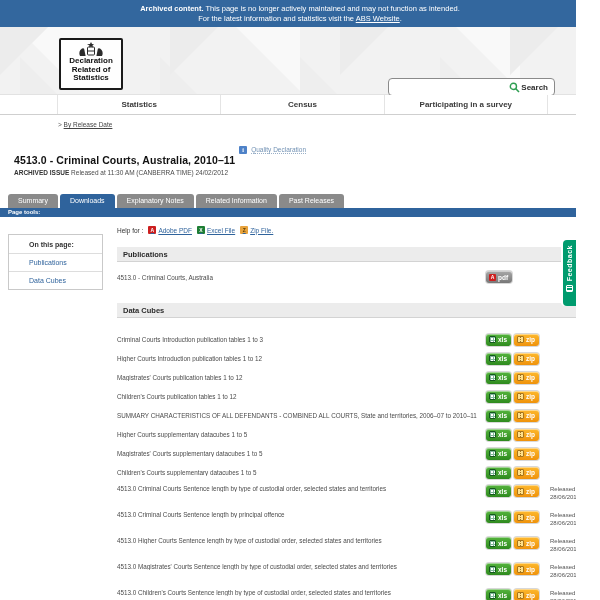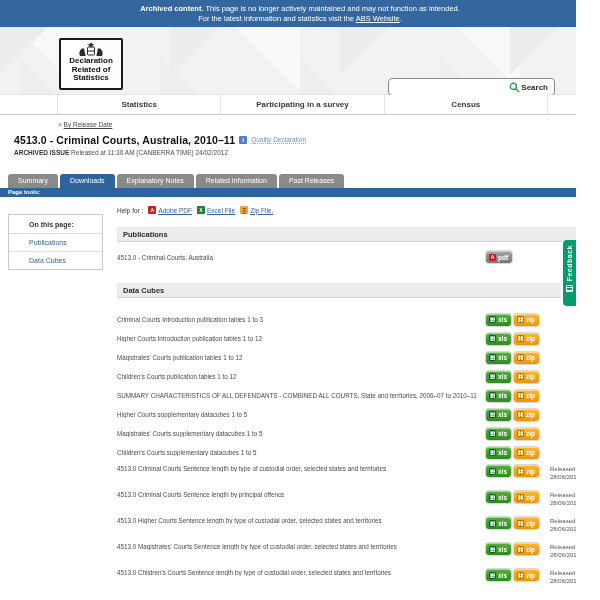--- a/index.html
+++ b/index.html
@@ -38,21 +38,21 @@
     border-left:1px solid #e4e4e4; cursor:pointer; }
   .nav-item:last-child { border-right:1px solid #e4e4e4; }
   .nav-edge-l { position:absolute; top:95px; left:0; width:57px; height:20px; background:#fff; border-bottom:1px solid #cfcfcf; }
   .nav-edge-r { position:absolute; top:95px; left:548px; width:52px; height:20px; background:#fff; border-bottom:1px solid #cfcfcf; }
 
   
   .content { position:absolute; top:115px; left:0; width:600px; height:485px; background:#fff; }
   .breadcrumb { margin:6px 0 0 58px; font-size:6.5px; color:#555; }
   .breadcrumb a { color:#444; text-decoration:underline; cursor:pointer; }
   .title-row { margin:6px 0 0 14px; display:flex; align-items:center; gap:4px; }
-  .page-title { font-size:10.5px; font-weight:bold; color:#111; letter-spacing:.1px; }
+  .page-title { font-size:10.5px; font-weight:bold; color:#111; letter-spacing:.1px;margin-top:20px; }
   .qd-icon { width:8px; height:8px; background:#4e82c8; border-radius:1px; color:#fff; font-size:6px; line-height:8px;
     text-align:center; font-weight:bold; font-family:"Liberation Serif", serif; cursor:pointer; }
   .qd-link { font-size:6.5px; color:#7292b4; border-bottom:1px dotted #9ab0c8; cursor:pointer; }
   .archived-row { margin:3px 0 0 14px; font-size:6.5px; color:#4a4a4a; }
   .archived-label { font-weight:bold; color:#333; }
 
   
   .tabs { margin:18px 0 0 8px; display:flex; gap:2px; height:14px; }
   .tab { background:#8a8a8a; color:#fff; font-size:7px; line-height:14px; padding:0 10px;
     border-radius:3px 3px 0 0; cursor:pointer; white-space:nowrap; }
@@ -142,23 +142,23 @@
         <span class="search-label">Search</span>
       </span>
     </div>
   </div>
 
   <div class="nav-edge-l"></div>
   <div class="nav">
 
       <div class="nav-item">Statistics</div>
 
+      <div class="nav-item">Census</div>
+
       <div class="nav-item">Participating in a survey</div>
-
-      <div class="nav-item">Census</div>
 
     </div>
   <div class="nav-edge-r"></div>
 
   <div class="content">
 
     <div class="breadcrumb"><span>&gt; </span><a>By Release Date</a></div>
 
     <div class="title-row">
       <span class="page-title">4513.0 - Criminal Courts, Australia, 2010–11</span>

